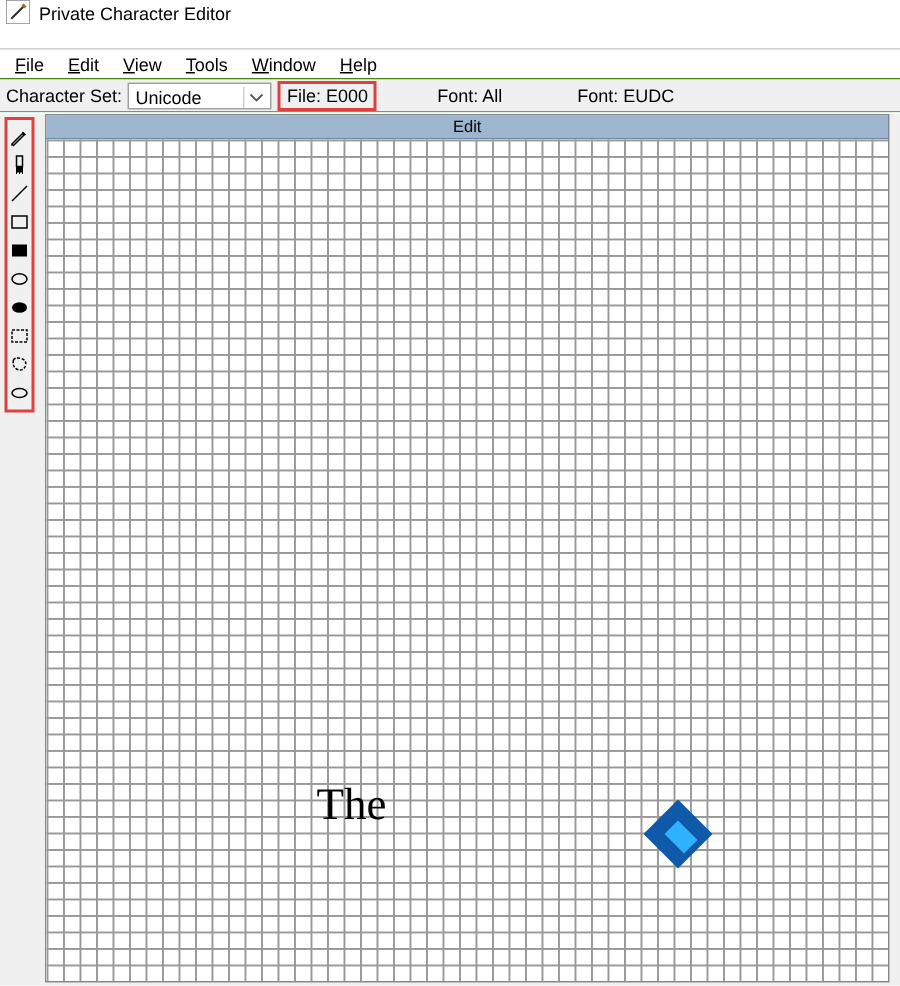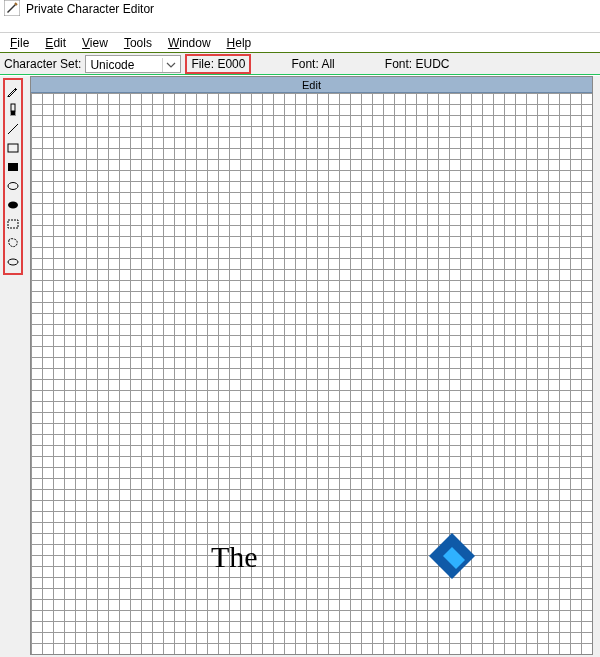--- a/index.html
+++ b/index.html
@@ -124,21 +124,21 @@
     background-size: 11px 11px;
     position: relative;
   }
   .watermark {
     position: absolute;
     color: #000;
     pointer-events: none;
   }
   .wm-text {
     left: 180px;
-    top: 448px;
+    top: 428px;
     font-family: Georgia, "Times New Roman", serif;
     font-size: 30px;
     line-height: 1.05;
   }
   .wm-logo {
     left: 398px;
     top: 440px;
     width: 46px; height: 46px;
   }
   svg { display: block; }

